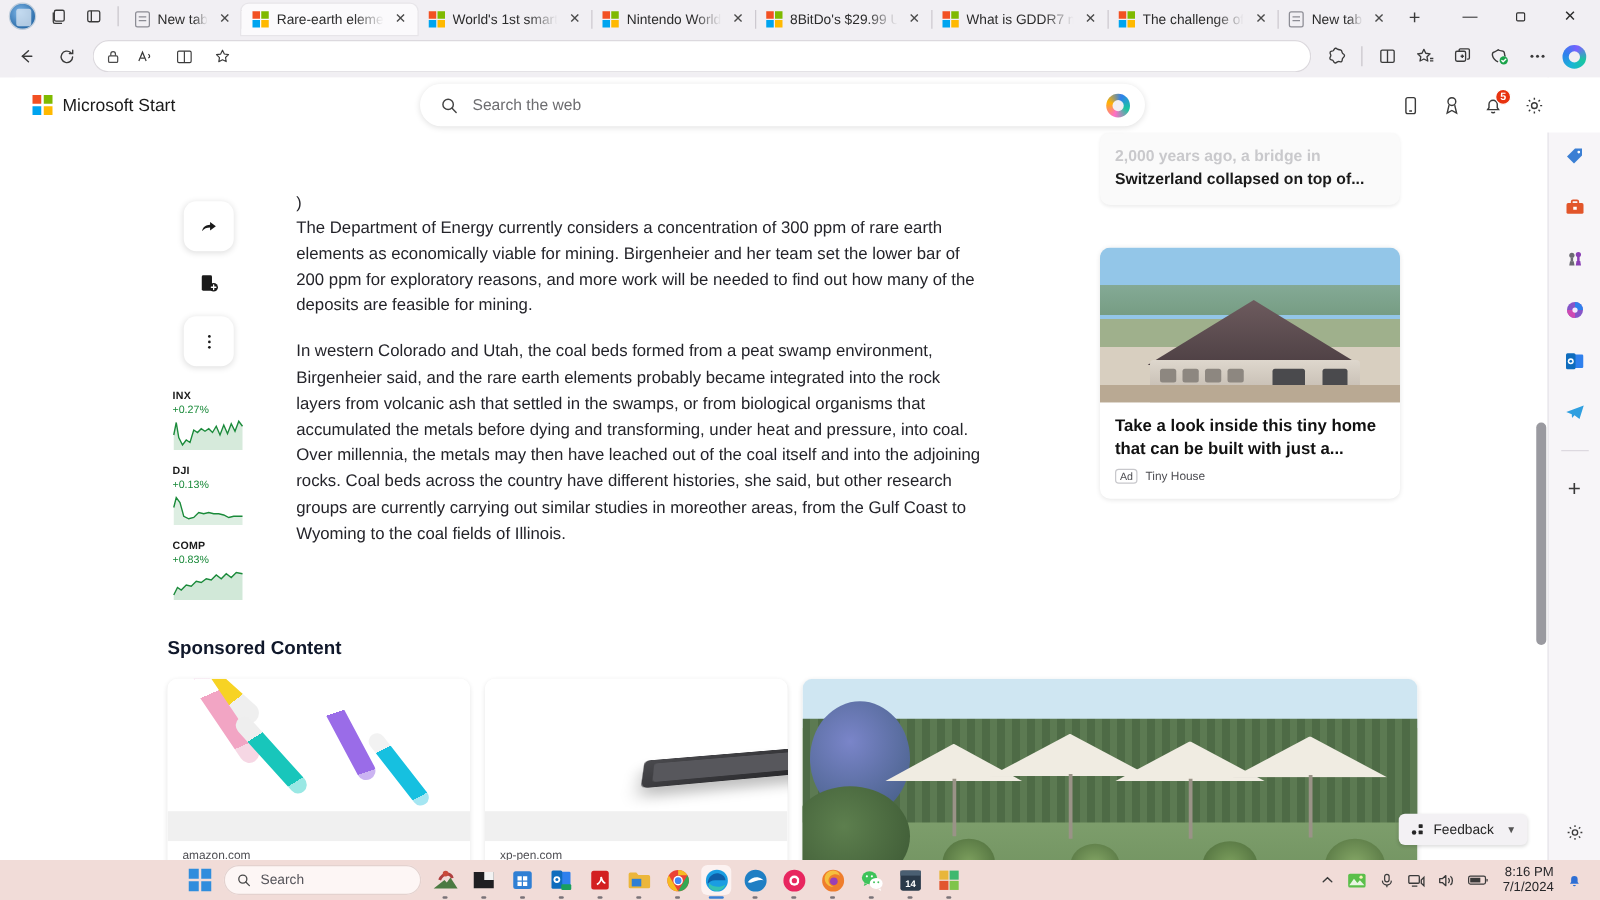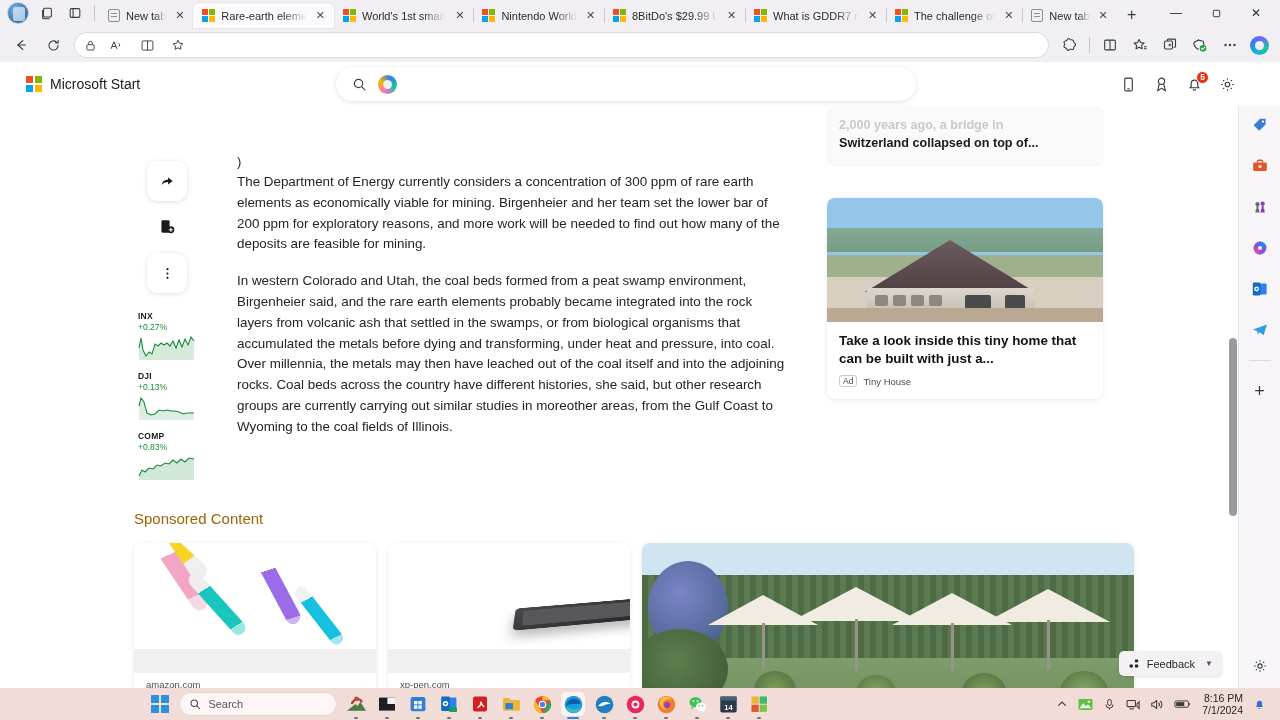--- a/index.html
+++ b/index.html
@@ -181,21 +181,21 @@
     font-size: 13.4px; line-height: 20.8px; color: #24242a; margin-bottom: 16px;
   }
   .article a { color: #1a73c8; text-decoration: none; }
   .article .cut-line {
     position: absolute; top: -18px; left: 0; font-size: 13px; color: #24242a;
   }
 
   .sponsored {
     position: absolute; left: 122px; top: 404px; width: 1000px;
   }
-  .sponsored h3 { font-size: 15px; color: #a16207; font-weight: 400; }
+  .sponsored h3 { font-size: 15px; color: #0f172a; font-weight: 700; }
   .sp-row { display: flex; gap: 12px; margin-top: 16px; }
   .sp-card {
     width: 242px; border-radius: 8px; overflow: hidden;
     background: #fff; box-shadow: 0 1px 4px rgba(0,0,0,.10);
   }
   .sp-card.wide { width: 492px; }
   .sp-img { height: 130px; position: relative; overflow: hidden; }
   .sp-meta { padding: 6px 12px 0; font-size: 9.5px; color: #4d4d52; }
   .pens { position: absolute; inset: 0; background: #fff; }
   .pen { position: absolute; border-radius: 9px; transform-origin: center; }
@@ -215,21 +215,21 @@
            background: repeating-linear-gradient(90deg,#4e6b46 0 6px,#5c7a52 6px 12px); }
   .umbrella {
     position: absolute; width: 110px; height: 30px; background: #f0ece2;
     clip-path: polygon(0 100%, 50% 0, 100% 100%);
     filter: drop-shadow(0 2px 2px rgba(0,0,0,.2));
   }
   .umb-pole { position: absolute; width: 3px; background: #9a9387; }
   .bush { position: absolute; border-radius: 50%; }
 
   
-  .rightcol { position: absolute; left: 815px; top: 0; width: 276px; }
+  .rightcol { position: absolute; left: 868px; top: 0; width: 240px; }
   .rc-card {
     background: #fafafa; border-radius: 8px; padding: 10px 12px 12px;
     box-shadow: 0 1px 3px rgba(0,0,0,.07);
   }
   .rc-fade { font-size: 12.6px; line-height: 18px; color: #1a1a1a; font-weight: 600; }
   .rc-fade .faded { color: #c9c9cc; }
   .rc-ad { margin-top: 34px; border-radius: 8px; overflow: hidden; background:#fff;
            box-shadow: 0 1px 4px rgba(0,0,0,.10); }
   .rc-ad-img { height: 124px; position: relative; overflow: hidden;
                background: linear-gradient(#93c6e8 0 46%, #9fb08c 46% 64%, #d8cfc0 64% 100%); }
@@ -510,20 +510,21 @@
             <i></i>
             <i></i>
           </span>
         <span class="brand-text">Microsoft Start</span>
       </div>
       <div class="msn-search">
         <svg width="15" height="15" viewBox="0 0 18 18" fill="none" stroke="#444" stroke-width="1.4">
           <circle cx="7.8" cy="7.8" r="5"></circle>
             <path d="M11.6 11.6L15.5 15.5" stroke-linecap="round"></path>
         </svg>
+        <span class="msn-search-ph">Search the web</span>
         <span class="copilot-orb" style="background:conic-gradient(from 200deg,#ff6ec7,#ffb300,#2f80ed,#19c6a0,#ff6ec7)"></span>
       </div>
       <div class="msn-right">
         <span class="hicon">
           <svg width="17" height="17" viewBox="0 0 18 18" fill="none" stroke="#3a3a3a" stroke-width="1.2">
             <rect x="5" y="2.2" width="8" height="13.6" rx="1.6"></rect>
               <path d="M7.8 13.6h2.4"></path>
           </svg>
         </span>
         <span class="hicon">

